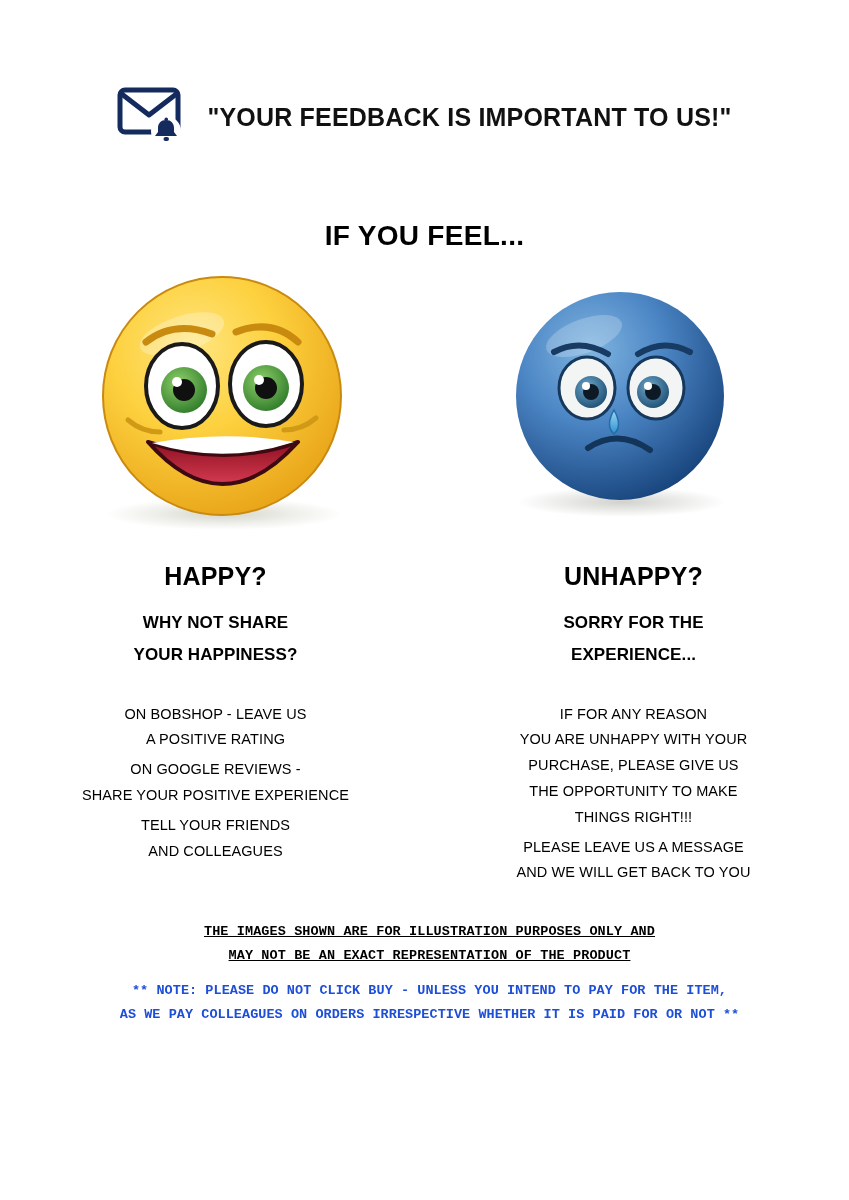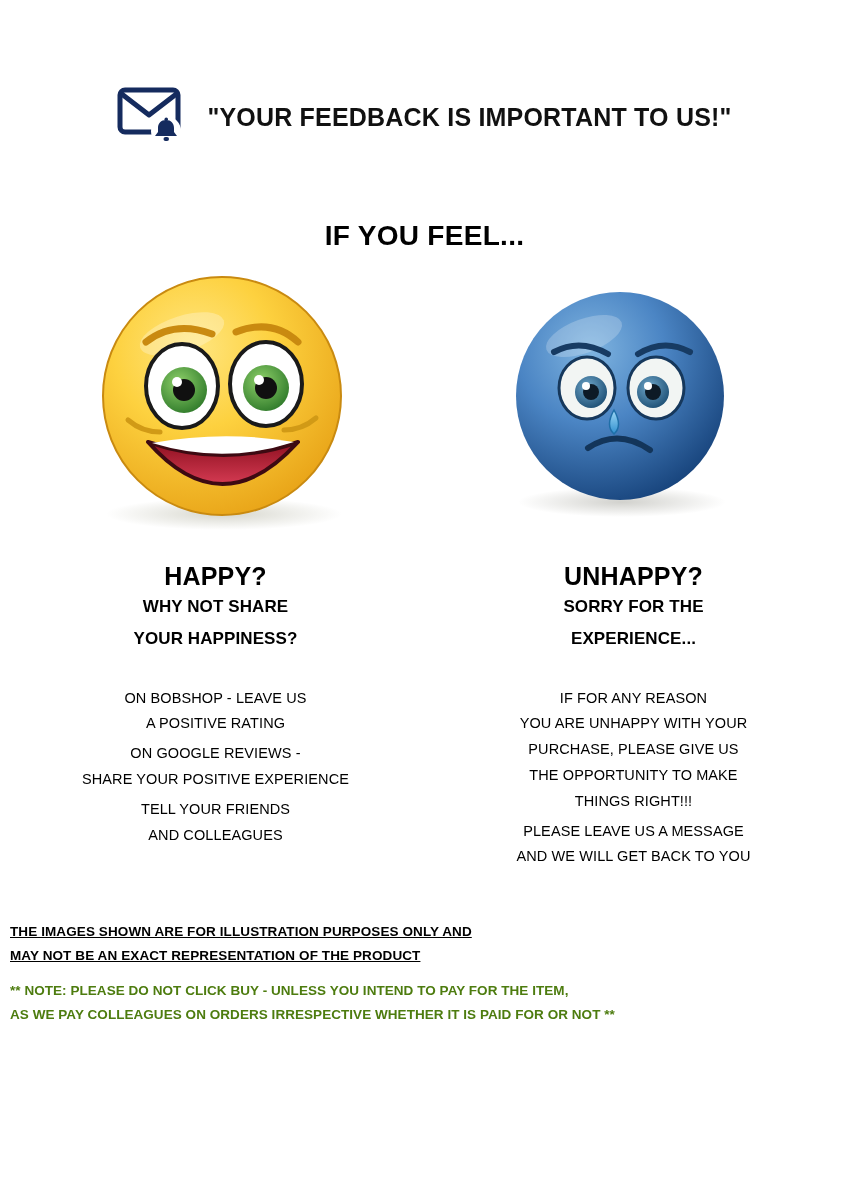--- a/index.html
+++ b/index.html
@@ -77,20 +77,21 @@
     gap: 128px;
     margin-top: 24px;
   }
   .col {
     width: 290px;
     text-align: center;
   }
   .col-heading {
     font-size: 25px;
     font-weight: bold;
+    margin-bottom: 16px;
     letter-spacing: 0.2px;
   }
   .col-sub {
     font-size: 17px;
     font-weight: bold;
     line-height: 1.9;
     letter-spacing: 0.1px;
   }
   .col-body {
     margin-top: 30px;
@@ -101,20 +102,22 @@
   .col-body .para + .para {
     margin-top: 4px;
   }
 
   
   .footer {
     position: absolute;
     left: 10px;
     right: 0;
     top: 920px;
+    text-align: center;
+    font-family: Liberation Mono, monospace;
   }
   .footer-line {
     font-size: 13.5px;
     font-weight: bold;
     text-decoration: underline;
     line-height: 1.75;
     letter-spacing: 0.1px;
   }
   .footer-note {
     margin-top: 12px;
@@ -278,19 +281,19 @@
           <div>AND WE WILL GET BACK TO YOU</div>
         </div>
       </div>
     </div>
 
   </div>
 
   <div class="footer">
     <div class="footer-line">THE IMAGES SHOWN ARE FOR ILLUSTRATION PURPOSES ONLY AND</div>
     <div class="footer-line">MAY NOT BE AN EXACT REPRESENTATION OF THE PRODUCT</div>
-    <div class="footer-note" style="color: #4d7c0f;">
+    <div class="footer-note" style="color: #1d4ed8;">
       <div>** NOTE: PLEASE DO NOT CLICK BUY - UNLESS YOU INTEND TO PAY FOR THE ITEM,</div>
       <div>AS WE PAY COLLEAGUES ON ORDERS IRRESPECTIVE WHETHER IT IS PAID FOR OR NOT **</div>
     </div>
   </div>
 
 </div>
 
 </body></html>

